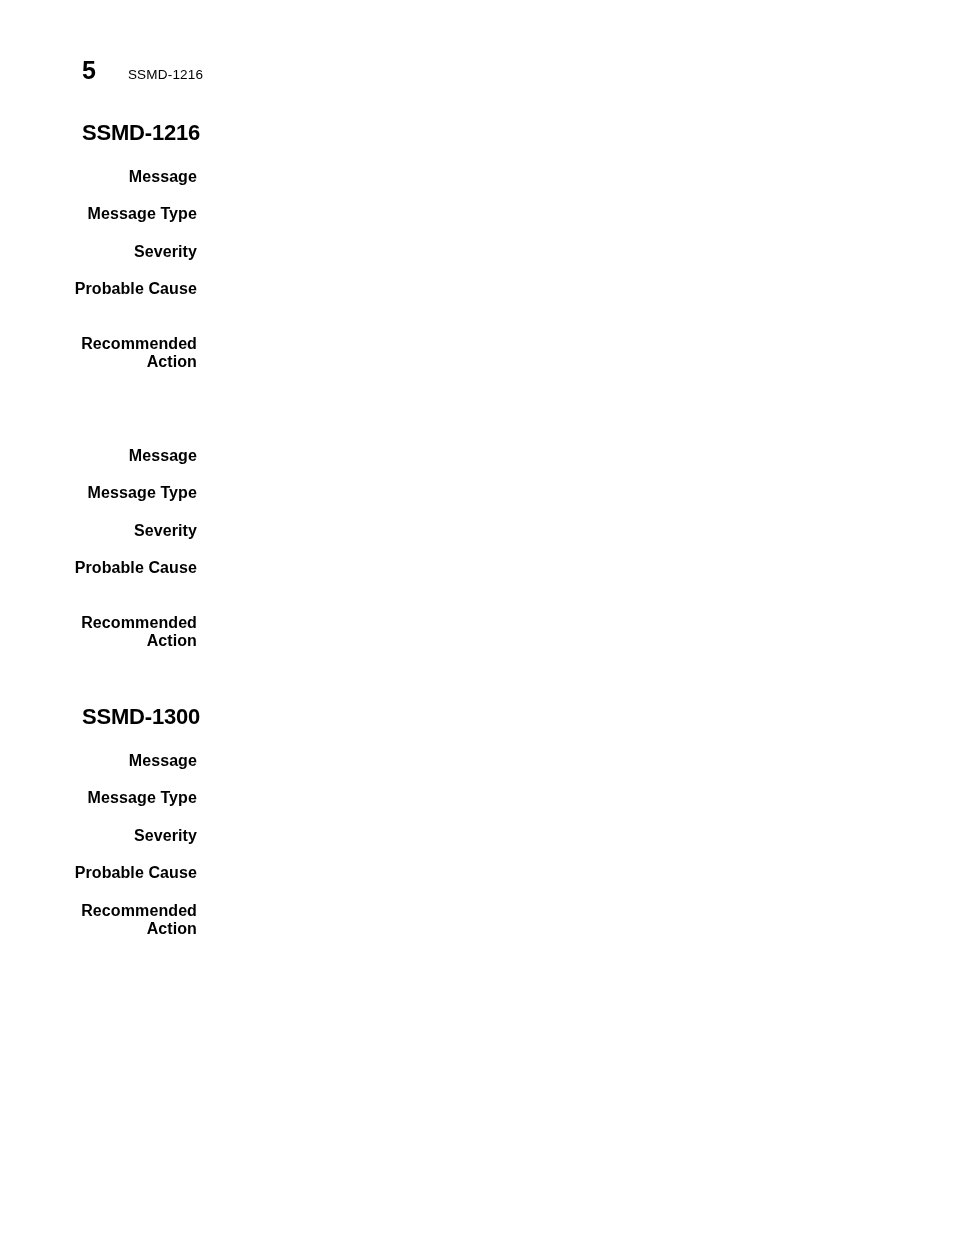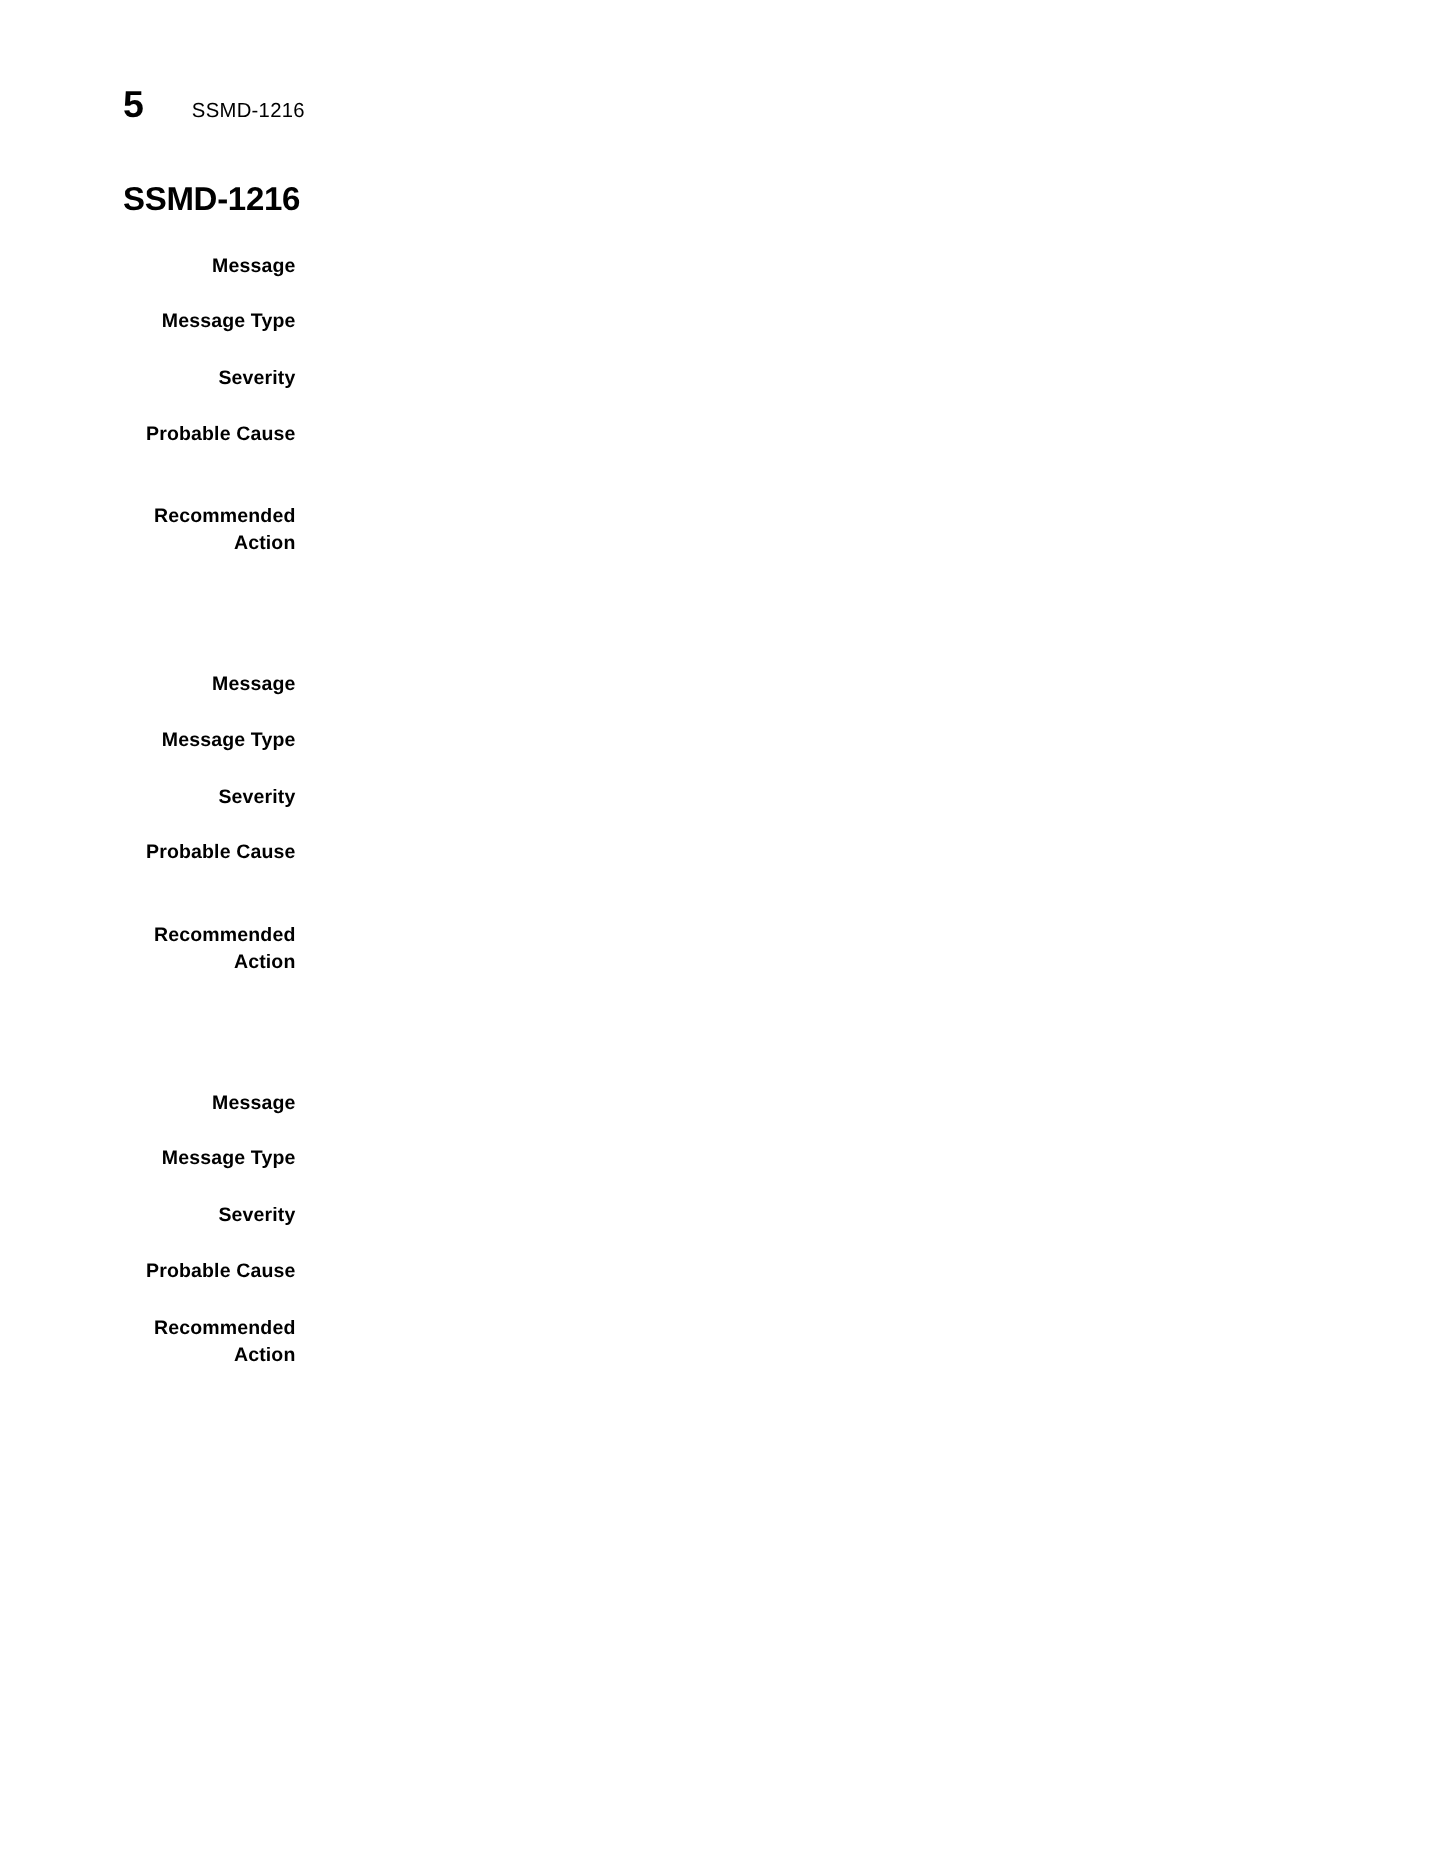--- a/index.html
+++ b/index.html
@@ -69,21 +69,21 @@
     list-style: none;
   }
   .def-row {
     display: flex;
     align-items: flex-start;
   }
   .def-term {
     width: 197px;
     box-sizing: border-box;
     text-align: right;
-    font-size: 13px;
+    font-size: 16px;
     font-weight: bold;
     line-height: 18.5px;
     letter-spacing: 0.1px;
     white-space: pre-line;
     color: #000000;
   }
   .def-value {
     flex: 1;
     padding-left: 18px;
     font-size: 13.5px;
@@ -185,20 +185,21 @@
 Action</div>
           <div class="def-value"></div>
         </div>
 
       </div>
     </div>
 
     <div class="sec-gap-between"></div>
 
     <div class="section">
+      <h2 class="section-heading">SSMD-1300</h2>
       <div class="sec-gap-heading"></div>
 
       <div class="def-list">
 
         <div class="def-row">
           <div class="def-term">Message</div>
           <div class="def-value"></div>
         </div>
         <div class="row-gap"></div>
 

